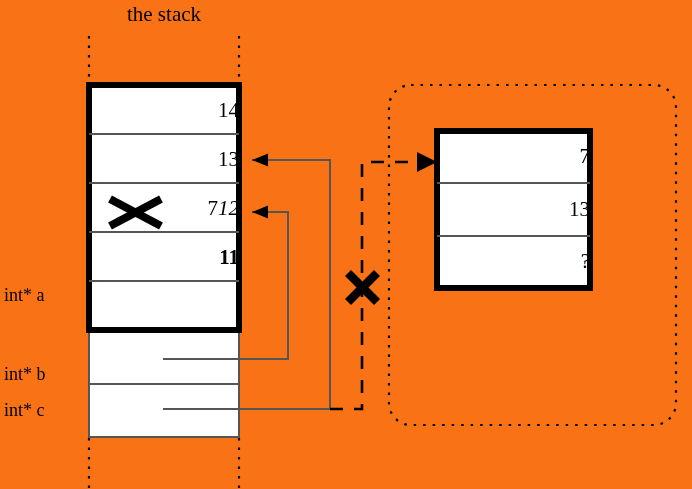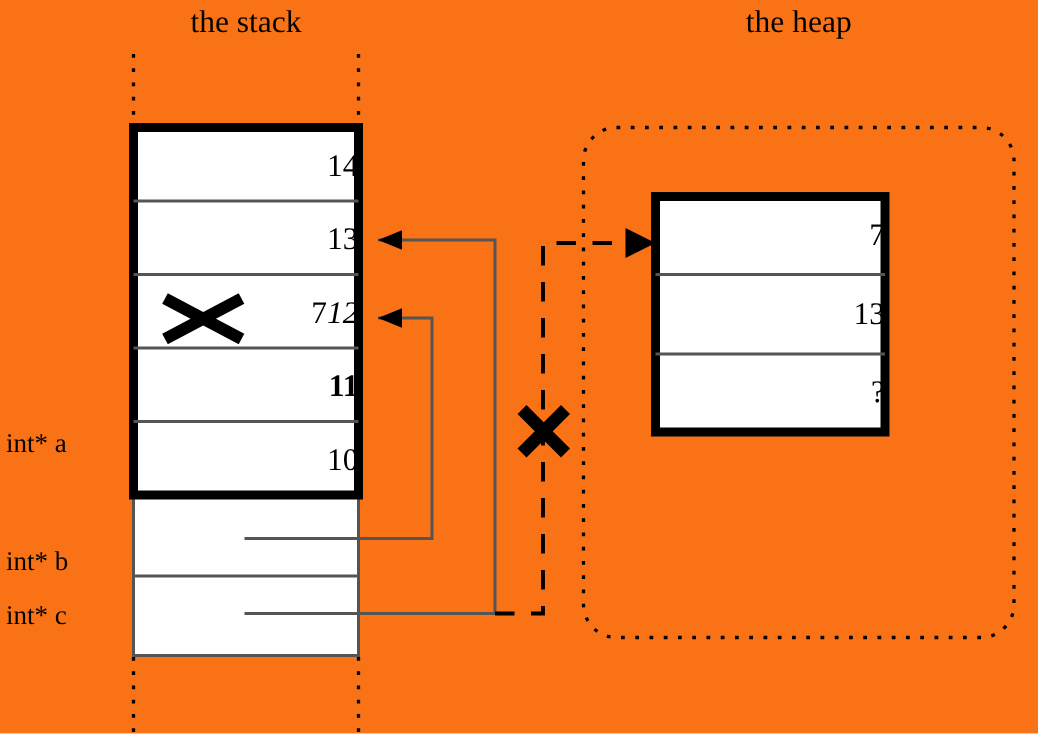--- a/index.html
+++ b/index.html
@@ -104,28 +104,26 @@
 
     <g>
       <rect x="437" y="131" width="153" height="157" fill="#ffffff" stroke="#000000" stroke-width="6"></rect>
       <line x1="437" y1="183" x2="590" y2="183" stroke="#555555" stroke-width="2"></line>
       <line x1="437" y1="236" x2="590" y2="236" stroke="#555555" stroke-width="2"></line>
     </g>
 
   </svg>
 
   <div class="ttl" style="left:89px; top:4px; width:150px; text-align:center;">the stack</div>
-  <div class="ttl" style="left:389px; top:4px; width:287px; text-align:center;">the heap</div>
 
   <div class="cellval" style="left:89px; top:100px; width:150px;">14</div>
   <div class="cellval" style="left:89px; top:149px; width:150px;">13</div>
   <div class="cellval" style="left:89px; top:198px; width:150px;font-style:italic;">12</div>
   <div class="cellval" style="left:168px; top:198px; width:50px;">7</div>
   <div class="cellval" style="left:89px; top:247px; width:150px;font-weight:bold;">11</div>
-  <div class="cellval" style="left:89px; top:296px; width:150px;">10</div>
 
   <div class="lbl" style="left:4px; top:285px;">int* a</div>
   <div class="lbl" style="left:4px; top:364px;">int* b</div>
   <div class="lbl" style="left:4px; top:400px;">int* c</div>
 
   <div class="cellval" style="left:437px; top:146px; width:153px;">7</div>
   <div class="cellval" style="left:437px; top:199px; width:153px;">13</div>
   <div class="cellval" style="left:437px; top:251px; width:153px;">?</div>
 
 </div>

